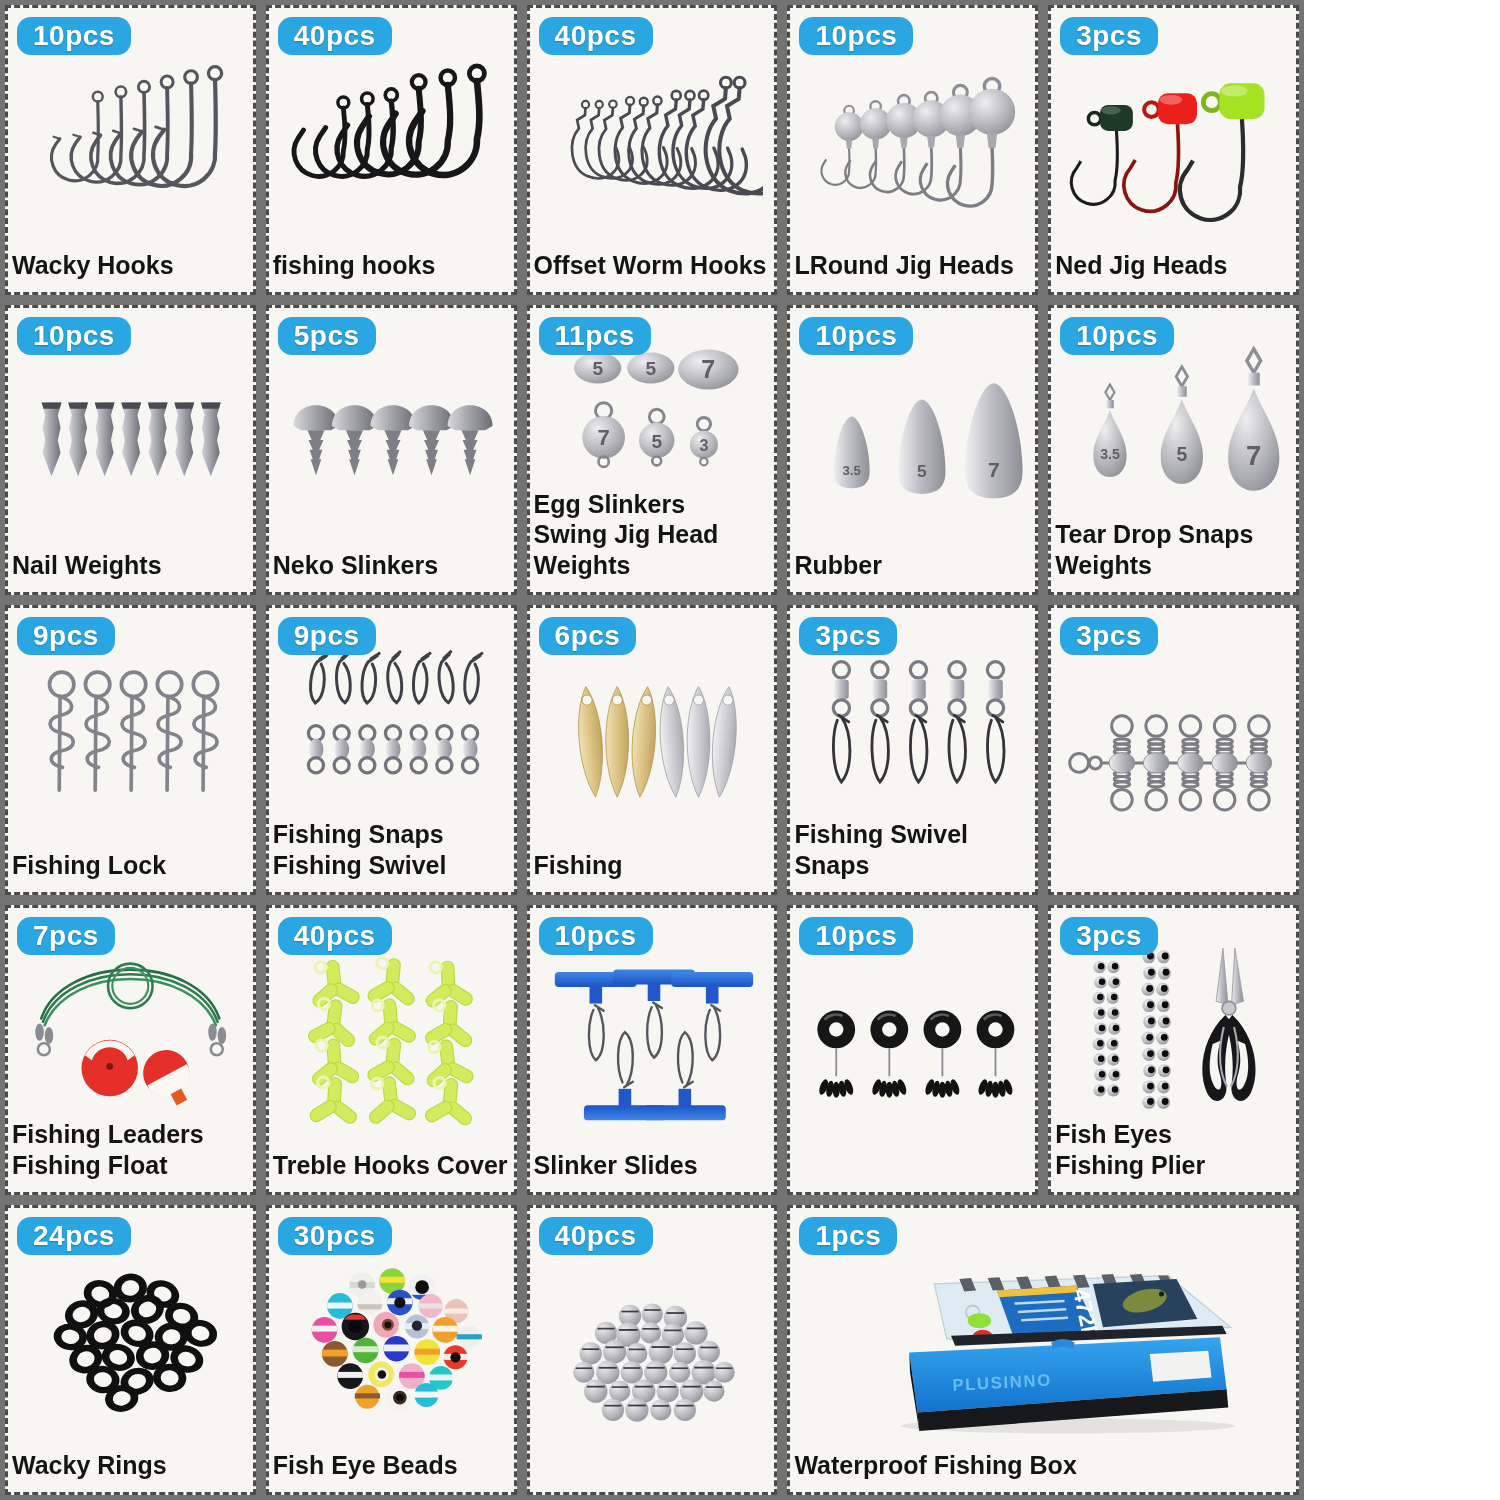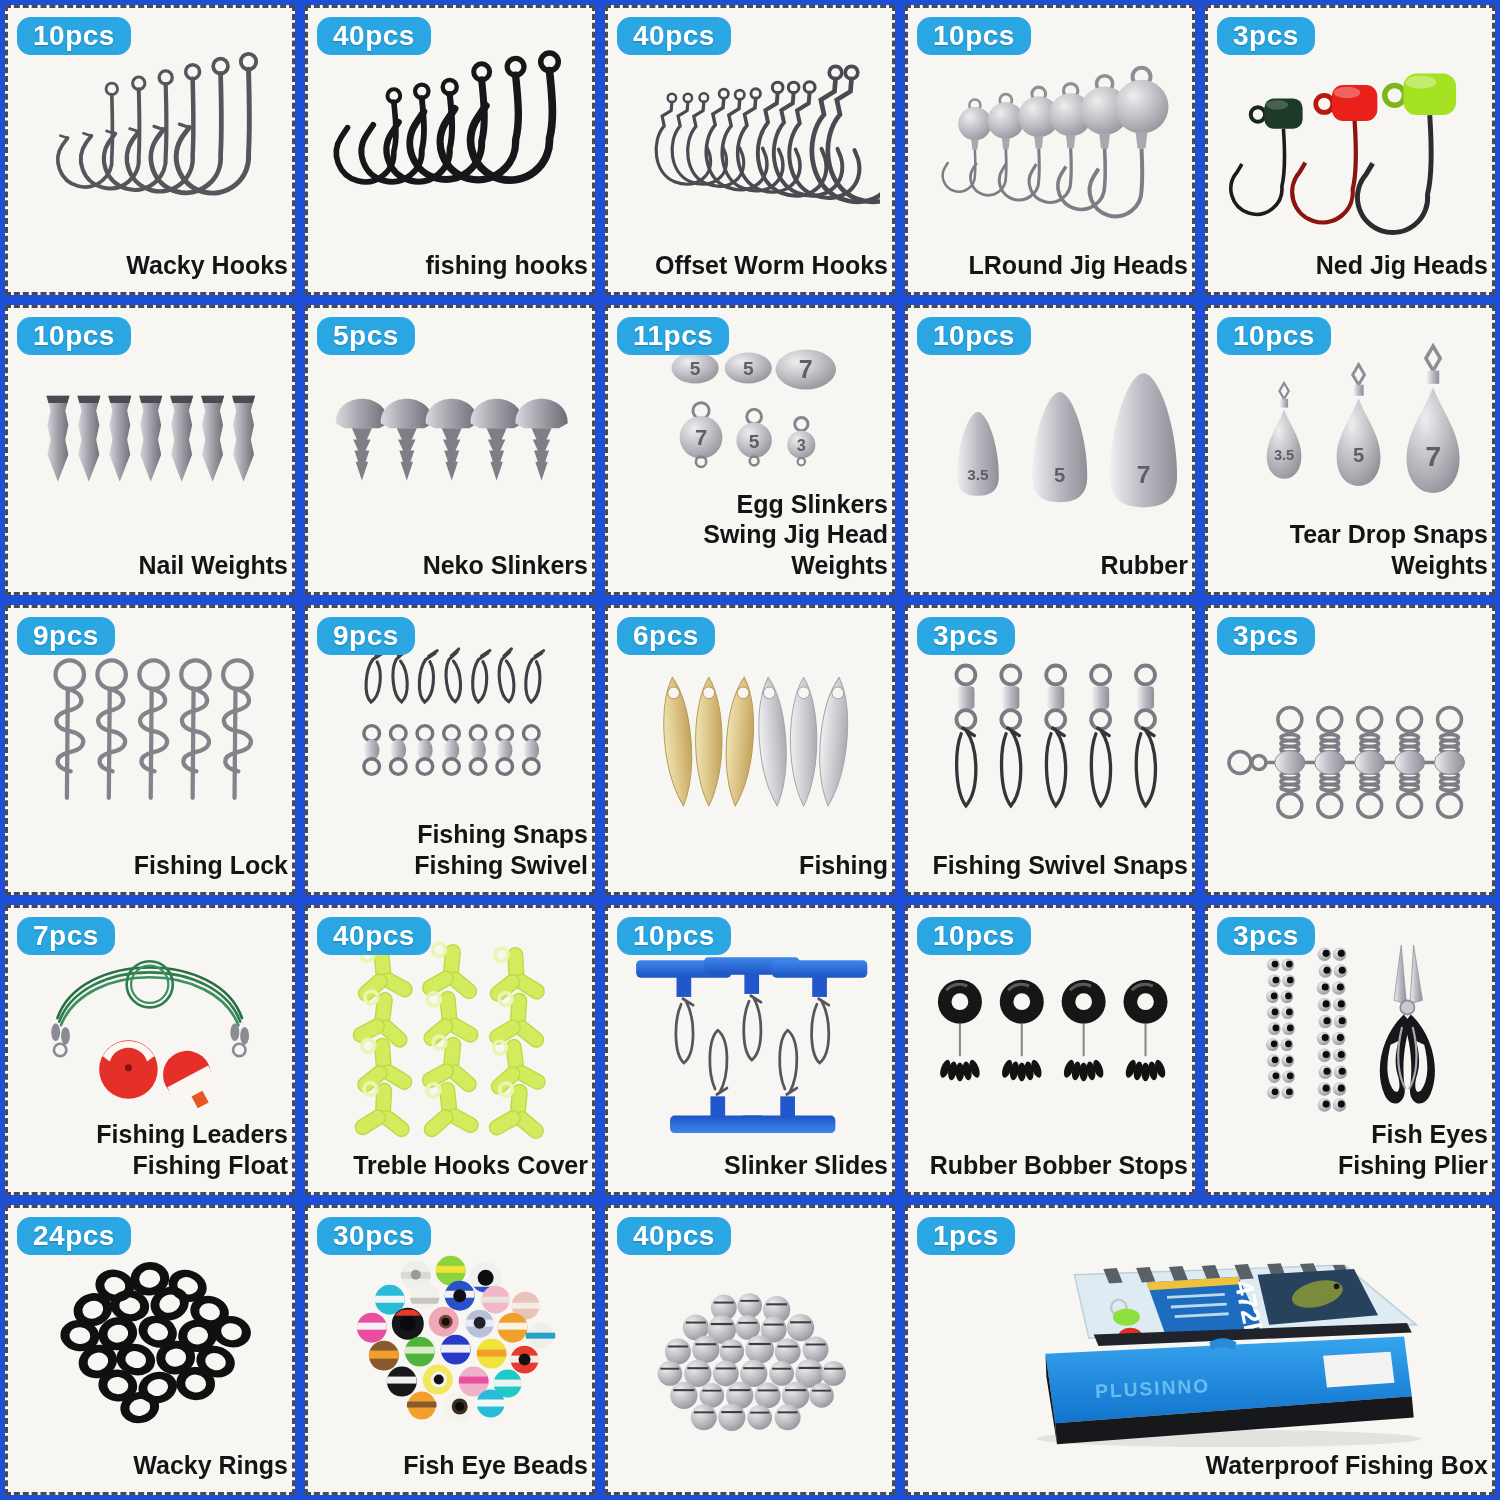--- a/index.html
+++ b/index.html
@@ -1,22 +1,22 @@
 <!DOCTYPE html>
 <html><head>
 <meta charset="utf-8">
 <style>
   html,body{margin:0;padding:0;background:#fff;font-family:"Liberation Sans",sans-serif;}
-  .board{width:1500px;height:1500px;display:grid;grid-template-columns:repeat(5,1fr);grid-template-rows:repeat(5,1fr);background:#1d4ed8;box-sizing:border-box;}
+  .board{width:1304px;height:1500px;display:grid;grid-template-columns:repeat(5,1fr);grid-template-rows:repeat(5,1fr);background:#737373;box-sizing:border-box;}
   .cell{position:relative;margin:5px;border:3px dashed #4b4b4b;background:#f8f6f2;display:flex;flex-direction:column;overflow:hidden;box-sizing:border-box;}
   .wide{grid-column:span 2;}
   .badge{position:absolute;top:9px;left:9px;background:#2aa7e2;color:#fff;font-weight:700;font-size:28px;padding:3px 16px;border-radius:14px;text-shadow:0 1px 2px rgba(0,0,0,.25);z-index:2;letter-spacing:.5px;}
   .art{flex:1 1 auto;display:flex;align-items:center;justify-content:center;padding:30px 4px 0;min-height:0;}
   .art svg{width:94%;height:98%;}
-  .lbl{flex:0 0 auto;text-align:right;font-weight:700;font-size:25px;color:#141414;line-height:1.22;padding:0 4px 12px;}
+  .lbl{flex:0 0 auto;text-align:left;font-weight:700;font-size:25px;color:#141414;line-height:1.22;padding:0 4px 12px;}
   .lbl span{display:block;}
   svg text{font-family:"Liberation Sans",sans-serif;font-weight:700;}
   .num{fill:#5f5f68;}
 </style>
 </head>
 <body>
 
 <svg width="0" height="0" style="position:absolute" aria-hidden="true">
 <defs>
 <linearGradient id="gSilV" x1="0" y1="0" x2="1" y2="0">
@@ -593,23 +593,20 @@
   <div class="cell">
     <div class="badge">10pcs</div>
     <div class="art">
       <svg viewBox="0 0 260 200" preserveAspectRatio="xMidYMid meet">
         <use href="#bobstop" transform="translate(40,58) scale(1.05)"></use>
           <use href="#bobstop" transform="translate(102,58) scale(1.05)"></use>
           <use href="#bobstop" transform="translate(164,58) scale(1.05)"></use>
           <use href="#bobstop" transform="translate(226,58) scale(1.05)"></use>
       </svg>
     </div>
-    <div class="lbl">
-        <span>Rubber Bobber Stops</span>
-      </div>
   </div>
 
   <div class="cell">
     <div class="badge">3pcs</div>
     <div class="art">
       <svg viewBox="0 0 260 200" preserveAspectRatio="xMidYMid meet">
         <g>
           <use href="#eyepair" transform="translate(52,28) scale(.9)"></use>
             <use href="#eyepair" transform="translate(53,46) scale(.9)"></use>
             <use href="#eyepair" transform="translate(51,64) scale(.9)"></use>

